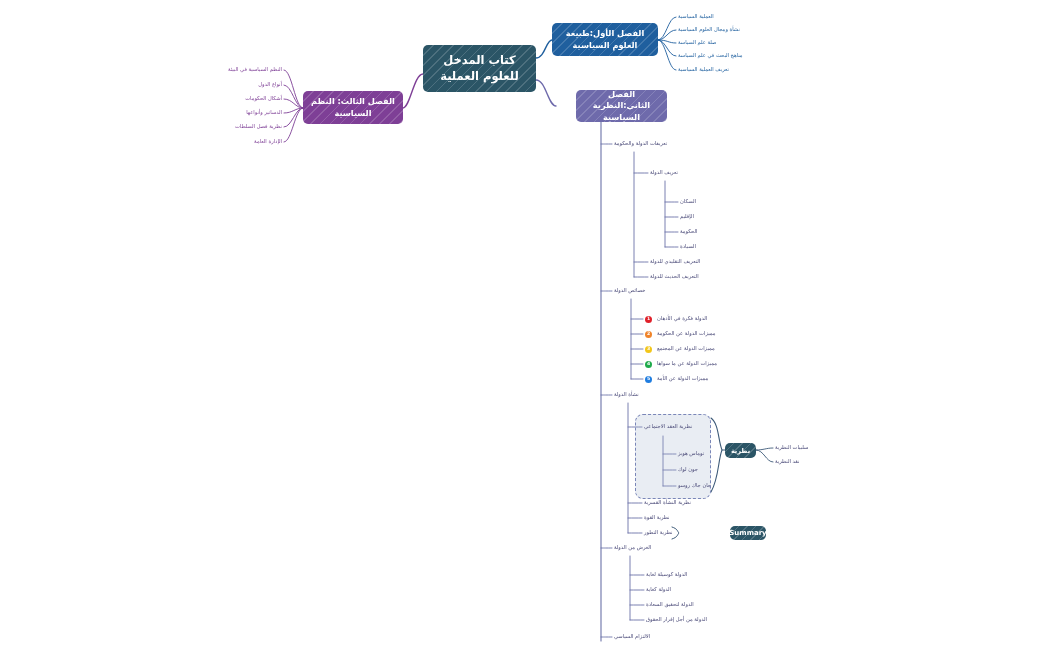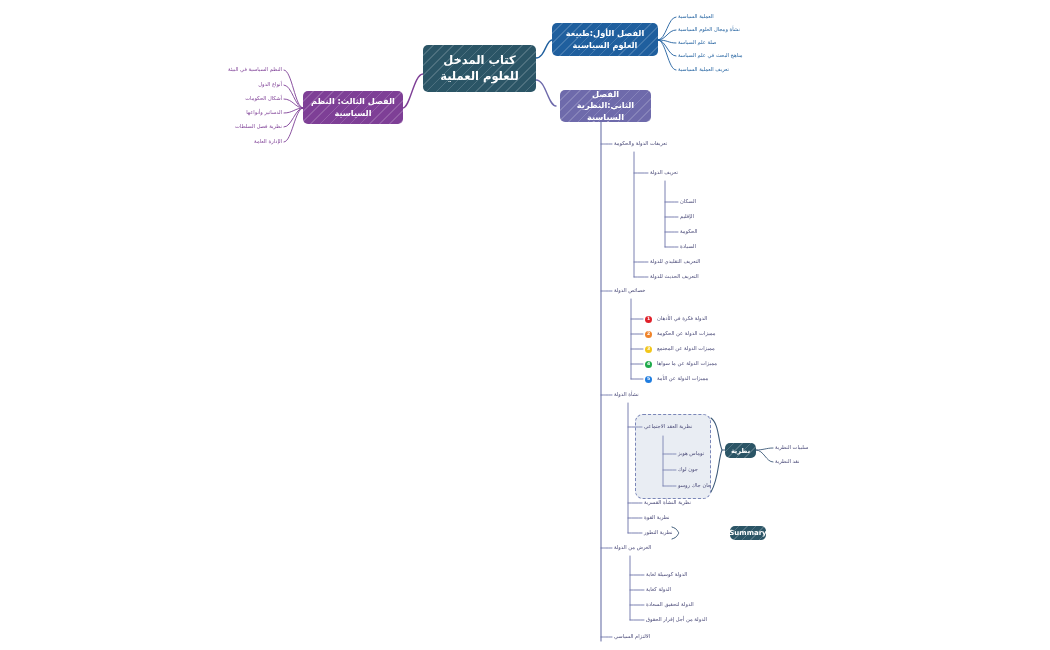--- a/index.html
+++ b/index.html
@@ -66,21 +66,21 @@
     background-color: #2b5566;
     font-size: 11.5px;
   }
   .chapter1 {
     left: 552px; top: 23px;
     width: 106px; height: 33px;
     background-color: #1f5f9e;
     font-size: 8.2px;
   }
   .chapter2 {
-    left: 560px; top: 90px;
+    left: 576px; top: 90px;
     width: 91px; height: 32px;
     background-color: #6e6aab;
     font-size: 8.2px;
   }
   .chapter3 {
     left: 303px; top: 91px;
     width: 100px; height: 33px;
     background-color: #7e3f96;
     font-size: 8.2px;
   }

